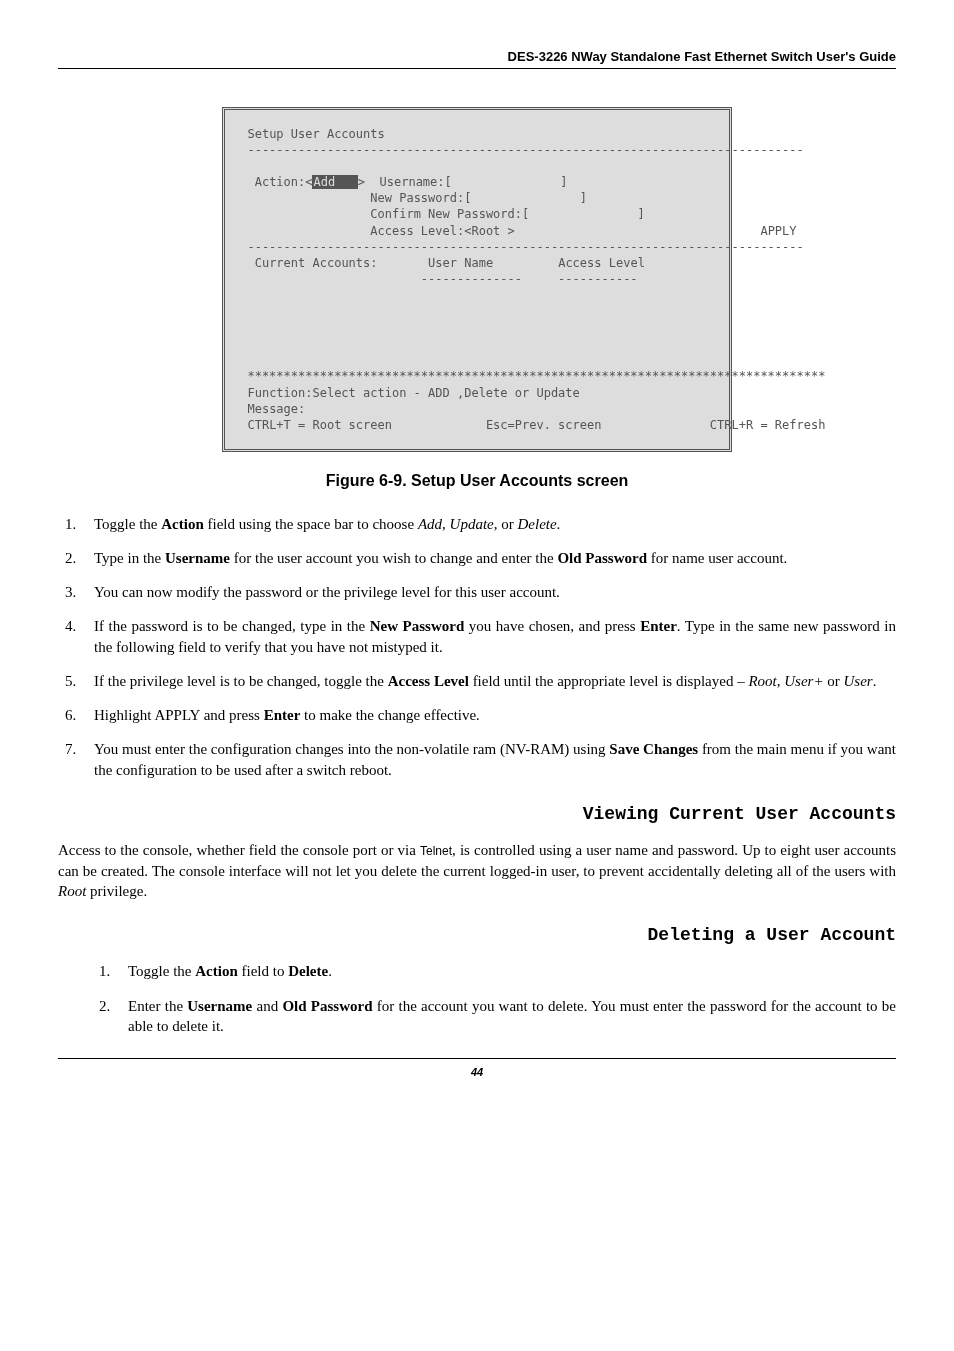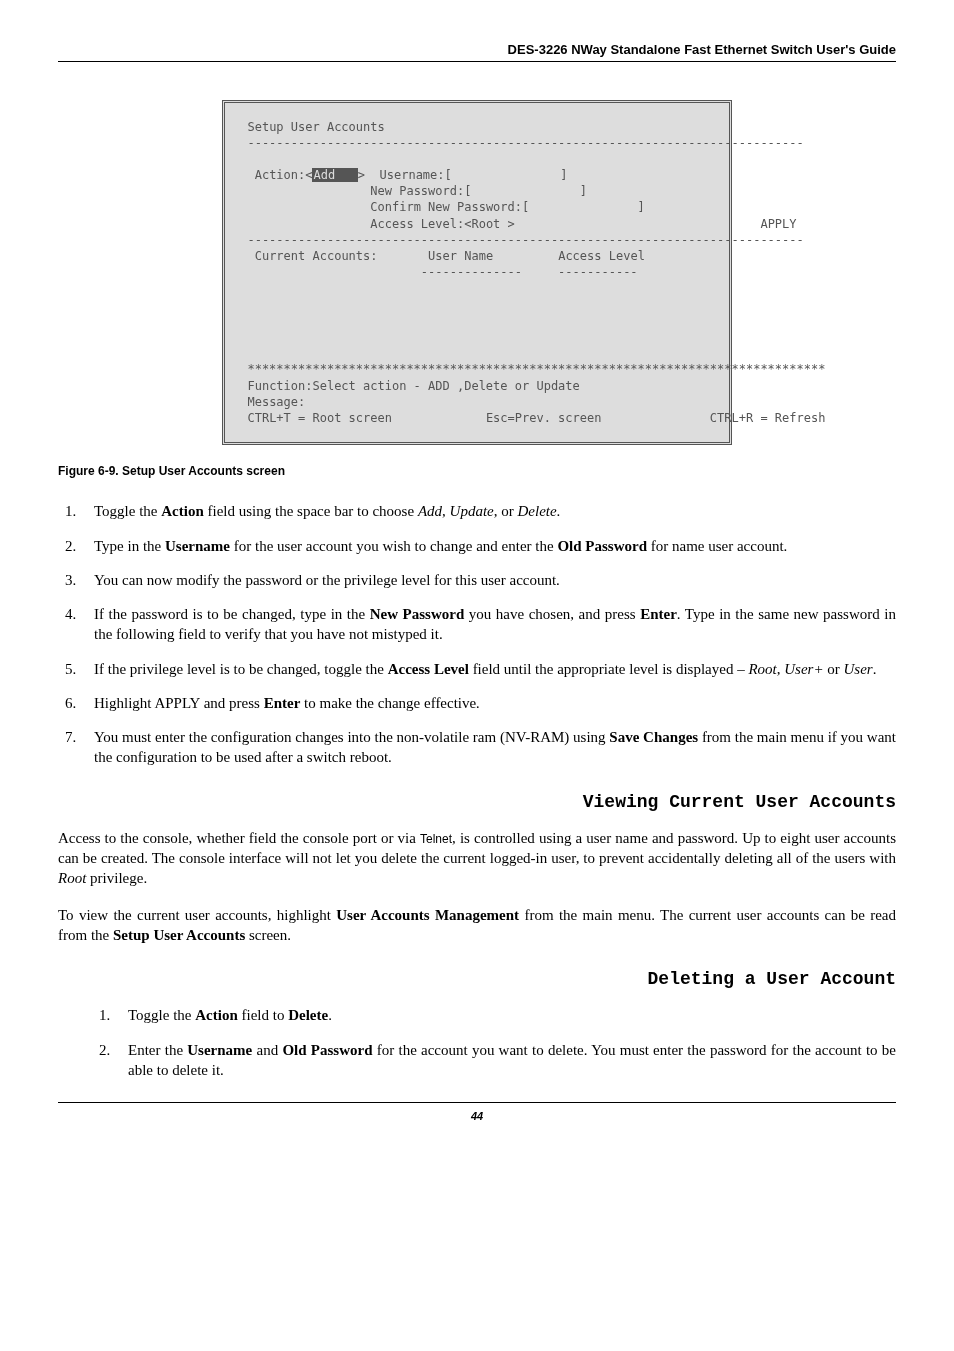--- a/index.html
+++ b/index.html
@@ -6,21 +6,21 @@
     margin: 0;
     padding: 0;
     background: #fff;
     font-family: Georgia, "Times New Roman", serif;
     color: #000;
     font-size: 15px;
     line-height: 1.35;
   }
   .page {
     width: 954px;
-    margin: 5px auto;
+    margin: 12px auto;
     box-sizing: border-box;
     padding: 36px 58px 30px 58px;
   }
   .running-header {
     font-family: Arial, Helvetica, sans-serif;
     font-weight: bold;
     font-size: 13px;
     text-align: right;
     margin-bottom: 2px;
   }
@@ -53,21 +53,22 @@
     white-space: pre;
   }
   .inv {
     background: #555;
     color: #ddd;
     padding: 0 1px;
   }
   .figcap {
     font-family: Arial, Helvetica, sans-serif;
     font-weight: bold;
-    font-size: 12px;
+    font-size: 16px;
+    text-align: center;
     margin-top: 18px;
     margin-bottom: 22px;
   }
   ol.main-list {
     padding-left: 22px;
     margin: 0 0 16px 0;
   }
   ol.main-list > li {
     padding-left: 14px;
     margin-bottom: 14px;
@@ -146,21 +147,20 @@
     <li><span>Highlight APPLY and press </span><b>Enter</b><span> to make the change effective</span><i>.</i></li>
     <li><span>You must enter the configuration changes into the non-volatile ram (NV-RAM) using </span><b>Save Changes</b><span> from the main menu if you want the configuration to be used after a switch reboot.</span></li>
   </ol>
 
 
   <h3 class="section">Viewing Current User Accounts</h3>
 
   <p class="body"><span>Access to the console, whether field the console port or via </span><span class="tt">Telnet</span><span>, is controlled using a user name and password. Up to eight user accounts can be created. The console interface will not let you delete the current logged-in user, to prevent accidentally deleting all of the users with </span><i>Root</i><span> privilege.</span></p>
 
 
-  <p class="body"><span>To view the current user accounts, highlight </span><b>User Accounts Management</b><span> from the main menu. The current user accounts can be read from the </span><b>Setup User Accounts</b><span> screen.</span></p>
 
   <h3 class="section">Deleting a User Account</h3>
 
   <ol class="main-list" style="padding-left:56px;">
     <li><span>Toggle the </span><b>Action</b><span> field to </span><b>Delete</b><span>.</span></li>
     <li><span>Enter the </span><b>Username</b><span> and </span><b>Old Password</b><span> for the account you want to delete. You must enter the password for the account to be able to delete it.</span></li>
   </ol>
 
   <hr class="footer-line">
   <div class="page-num">44</div>

